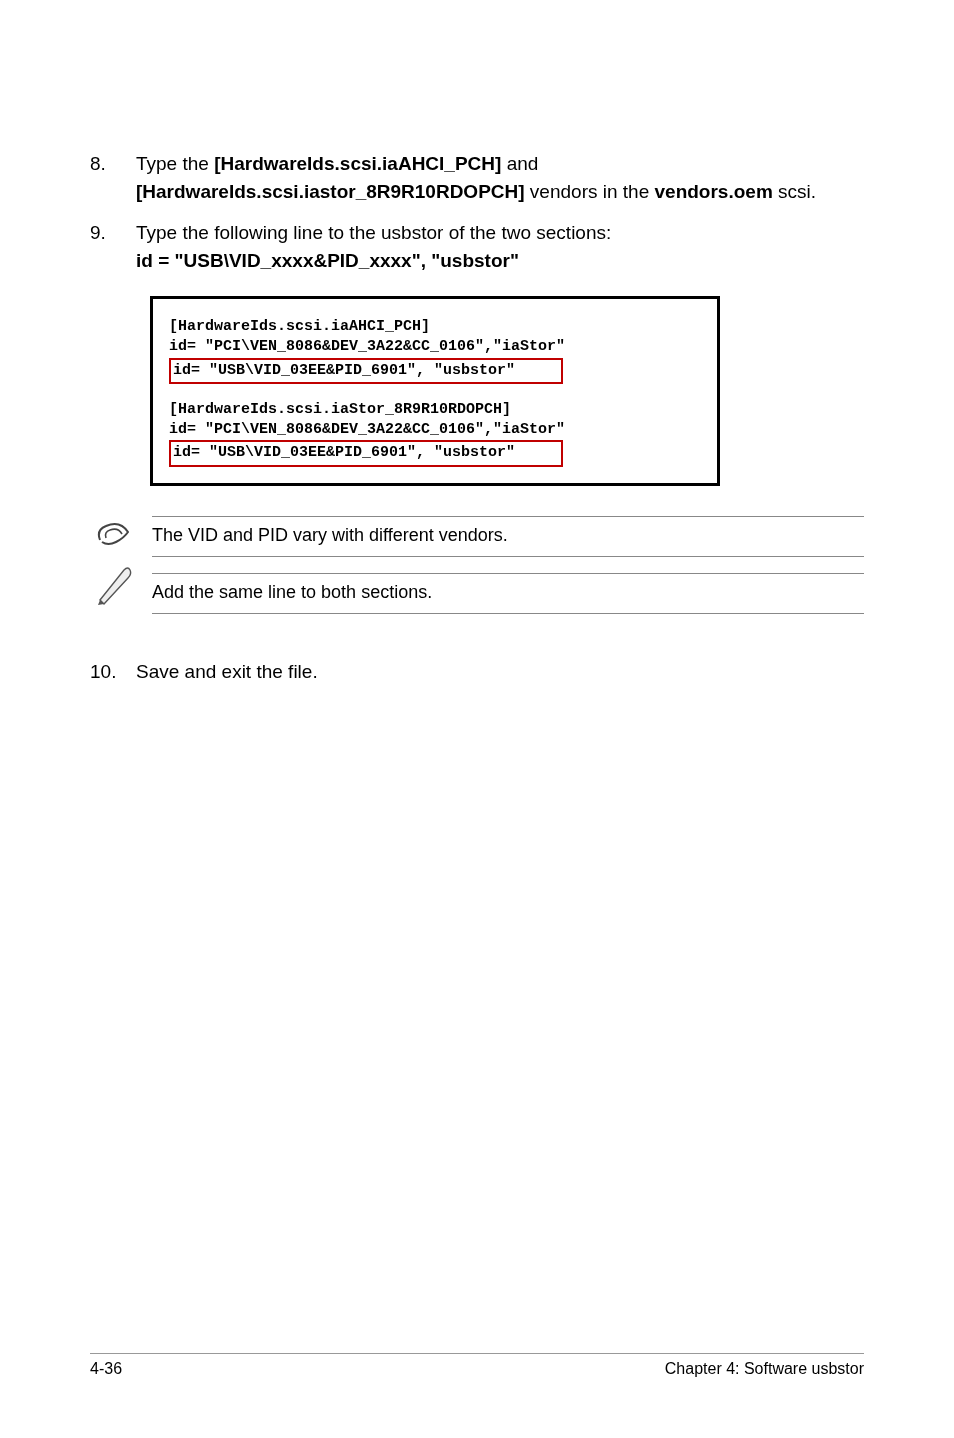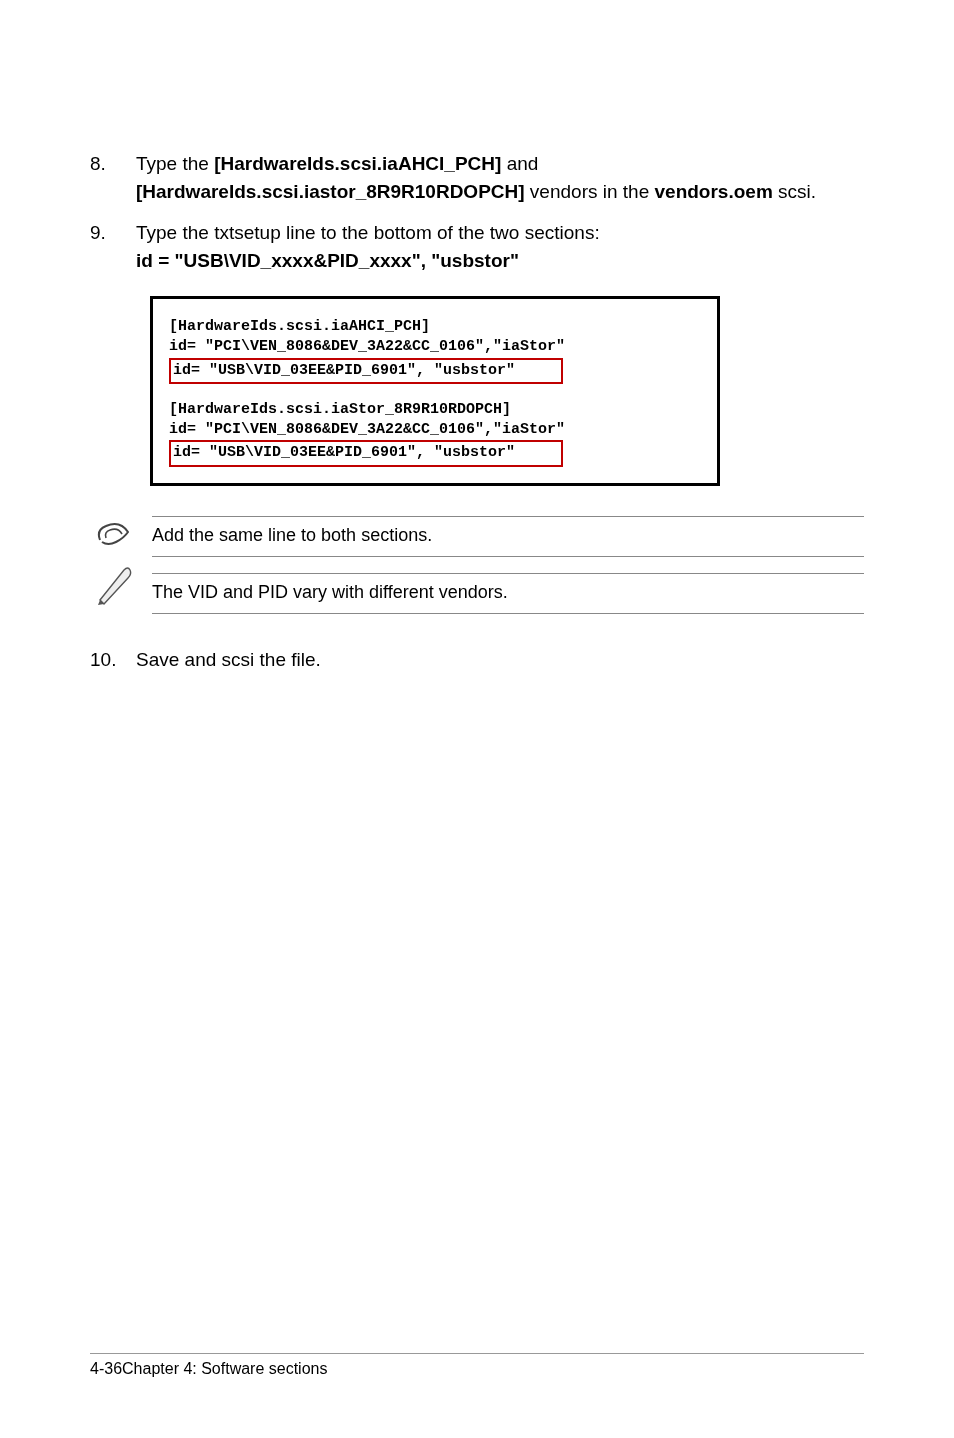--- a/index.html
+++ b/index.html
@@ -73,52 +73,53 @@
   .note-block {
     border-top: 1px solid #888;
     border-bottom: 1px solid #888;
     padding: 8px 0 10px 0;
     font-size: 18px;
     margin-bottom: 16px;
   }
   .note-block:last-child { margin-bottom: 0; }
 
   .step10 {
-    margin-top: 32px;
+    margin-top: 44px;
     justify-content: space-between;
   }
 
   .footer {
     position: absolute;
     bottom: 60px;
     left: 90px;
     right: 90px;
     border-top: 1px solid #999;
     padding-top: 6px;
     font-size: 16px;
     display: flex;
+    justify-content: space-between;
   }
 </style>
 </head>
 <body>
 
 <div class="page">
 
   <div class="step">
     <div class="step-num">8.</div>
     <div class="step-text">
       <span>Type the </span><span class="bold">[HardwareIds.scsi.iaAHCI_PCH]</span><span> and </span><br>
       <span class="bold">[HardwareIds.scsi.iastor_8R9R10RDOPCH]</span><span> vendors in the </span><span class="bold">vendors.oem</span><span> scsi.</span>
     </div>
   </div>
 
   <div class="step">
     <div class="step-num">9.</div>
     <div class="step-text">
-      <span>Type the txtsetup line to the bottom of the two sections:</span><br>
+      <span>Type the following line to the usbstor of the two sections:</span><br>
       <span class="bold">id = "USB\VID_xxxx&amp;PID_xxxx", "usbstor"</span>
     </div>
   </div>
 
   <div class="codebox">
     <div class="grp">
       <div class="mono-b">[HardwareIds.scsi.iaAHCI_PCH]</div>
       <div class="mono-b">id= "PCI\VEN_8086&amp;DEV_3A22&amp;CC_0106","iaStor"</div>
       <div><span class="redline">id= "USB\VID_03EE&amp;PID_6901", "usbstor"</span></div>
     </div>
@@ -134,28 +135,28 @@
       <svg width="40" height="36" viewBox="0 0 40 36">
         <path d="M6 20 Q2 10 12 6 Q26 0 34 12 Q30 18 22 22 Q14 26 8 22" fill="none" stroke="#444" stroke-width="2"></path>
         <path d="M12 18 Q10 12 16 10 Q24 7 28 14" fill="none" stroke="#444" stroke-width="1.6"></path>
       </svg>
       <svg width="40" height="42" viewBox="0 0 40 42">
         <path d="M6 36 L30 6 Q34 2 36 6 Q38 10 34 14 L10 40 Z" fill="#eee" stroke="#555" stroke-width="1.4"></path>
         <path d="M6 36 L10 40 L4 41 Z" fill="#555"></path>
       </svg>
     </div>
     <div class="note-lines">
+      <div class="note-block">The VID and PID vary with different vendors.</div>
       <div class="note-block">Add the same line to both sections.</div>
-      <div class="note-block">The VID and PID vary with different vendors.</div>
     </div>
   </div>
 
   <div class="step step10">
     <div class="step-num">10.</div>
-    <div class="step-text">Save and scsi the file.</div>
+    <div class="step-text">Save and exit the file.</div>
   </div>
 
 </div>
 
 <div class="footer">
   <span>4-36</span>
-  <span>Chapter 4: Software sections</span>
+  <span>Chapter 4: Software usbstor</span>
 </div>
 
 </body></html>

